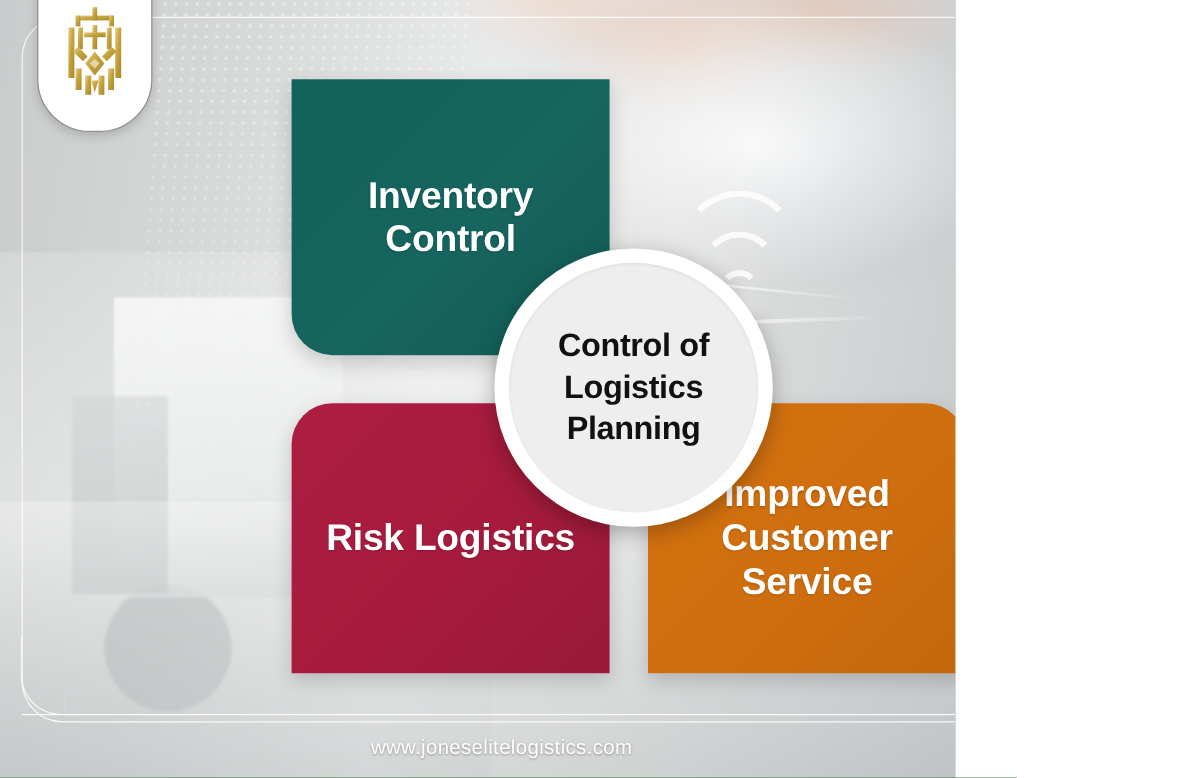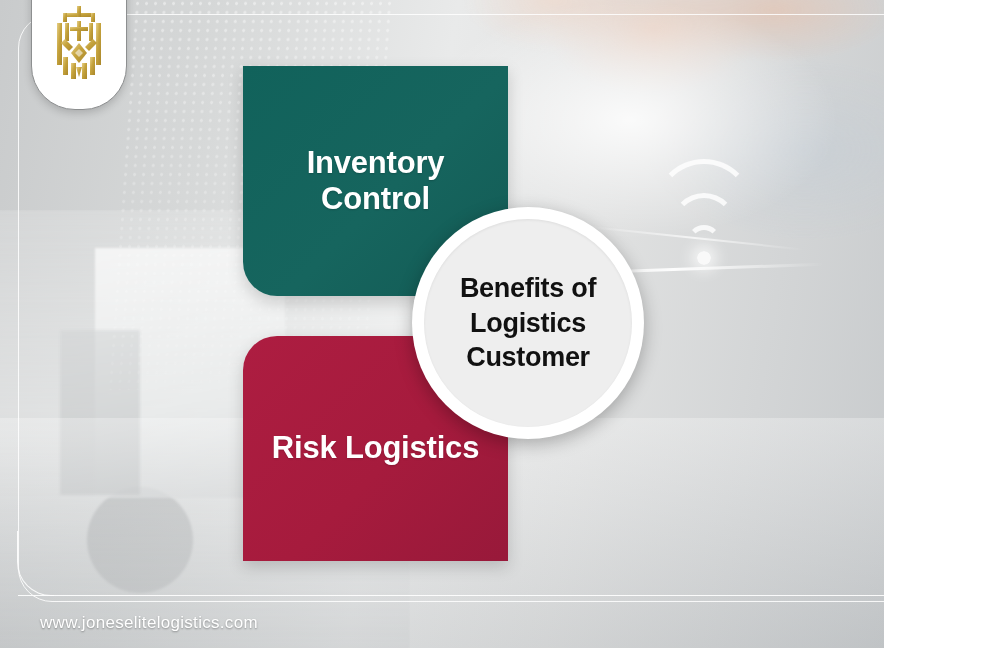--- a/index.html
+++ b/index.html
@@ -6,21 +6,21 @@
 
   html, body {
     width: 1000px;
     height: 648px;
     overflow: hidden;
     font-family: "Liberation Sans", sans-serif;
   }
 
   #stage {
     position: relative;
-    width: 884px;
+    width: 796px;
     height: 648px;
     background: #14532d;
     overflow: hidden;
   }
 
   
   .bg-base {
     position: absolute;
     inset: 0;
     background:
@@ -275,20 +275,21 @@
     height: 64px;
     border-left: 1px solid rgba(255,255,255,.9);
     border-bottom-left-radius: 34px;
     border-bottom: 1px solid rgba(255,255,255,.9);
   }
   #site-url {
     position: absolute;
     left: 0;
     right: 0;
     bottom: 15px;
+    text-align: center;
     color: #ffffff;
     font-size: 17px;
     letter-spacing: .3px;
     text-shadow: 0 1px 2px rgba(0,0,0,.35);
     margin-left: 40px;
   }
 </style>
 </head>
 <body>
 
@@ -355,23 +356,26 @@
 
   <div id="card-inventory" class="card">
     <span class="card-text">Inventory Control</span>
   </div>
 
 
   <div id="card-risk" class="card">
     <span class="card-text">Risk Logistics</span>
   </div>
 
+  <div id="card-service" class="card">
+    <span class="card-text">Improved Customer Service</span>
+  </div>
 
   <div id="center-circle">
     <div id="center-inner">
-      <div id="center-title">Benefits of Logistics Customer</div>
+      <div id="center-title">Control of Logistics Planning</div>
     </div>
   </div>
 
   <div class="footer-rule"></div>
   <div id="site-url">www.joneselitelogistics.com</div>
 
 </div>
 
 </body></html>

